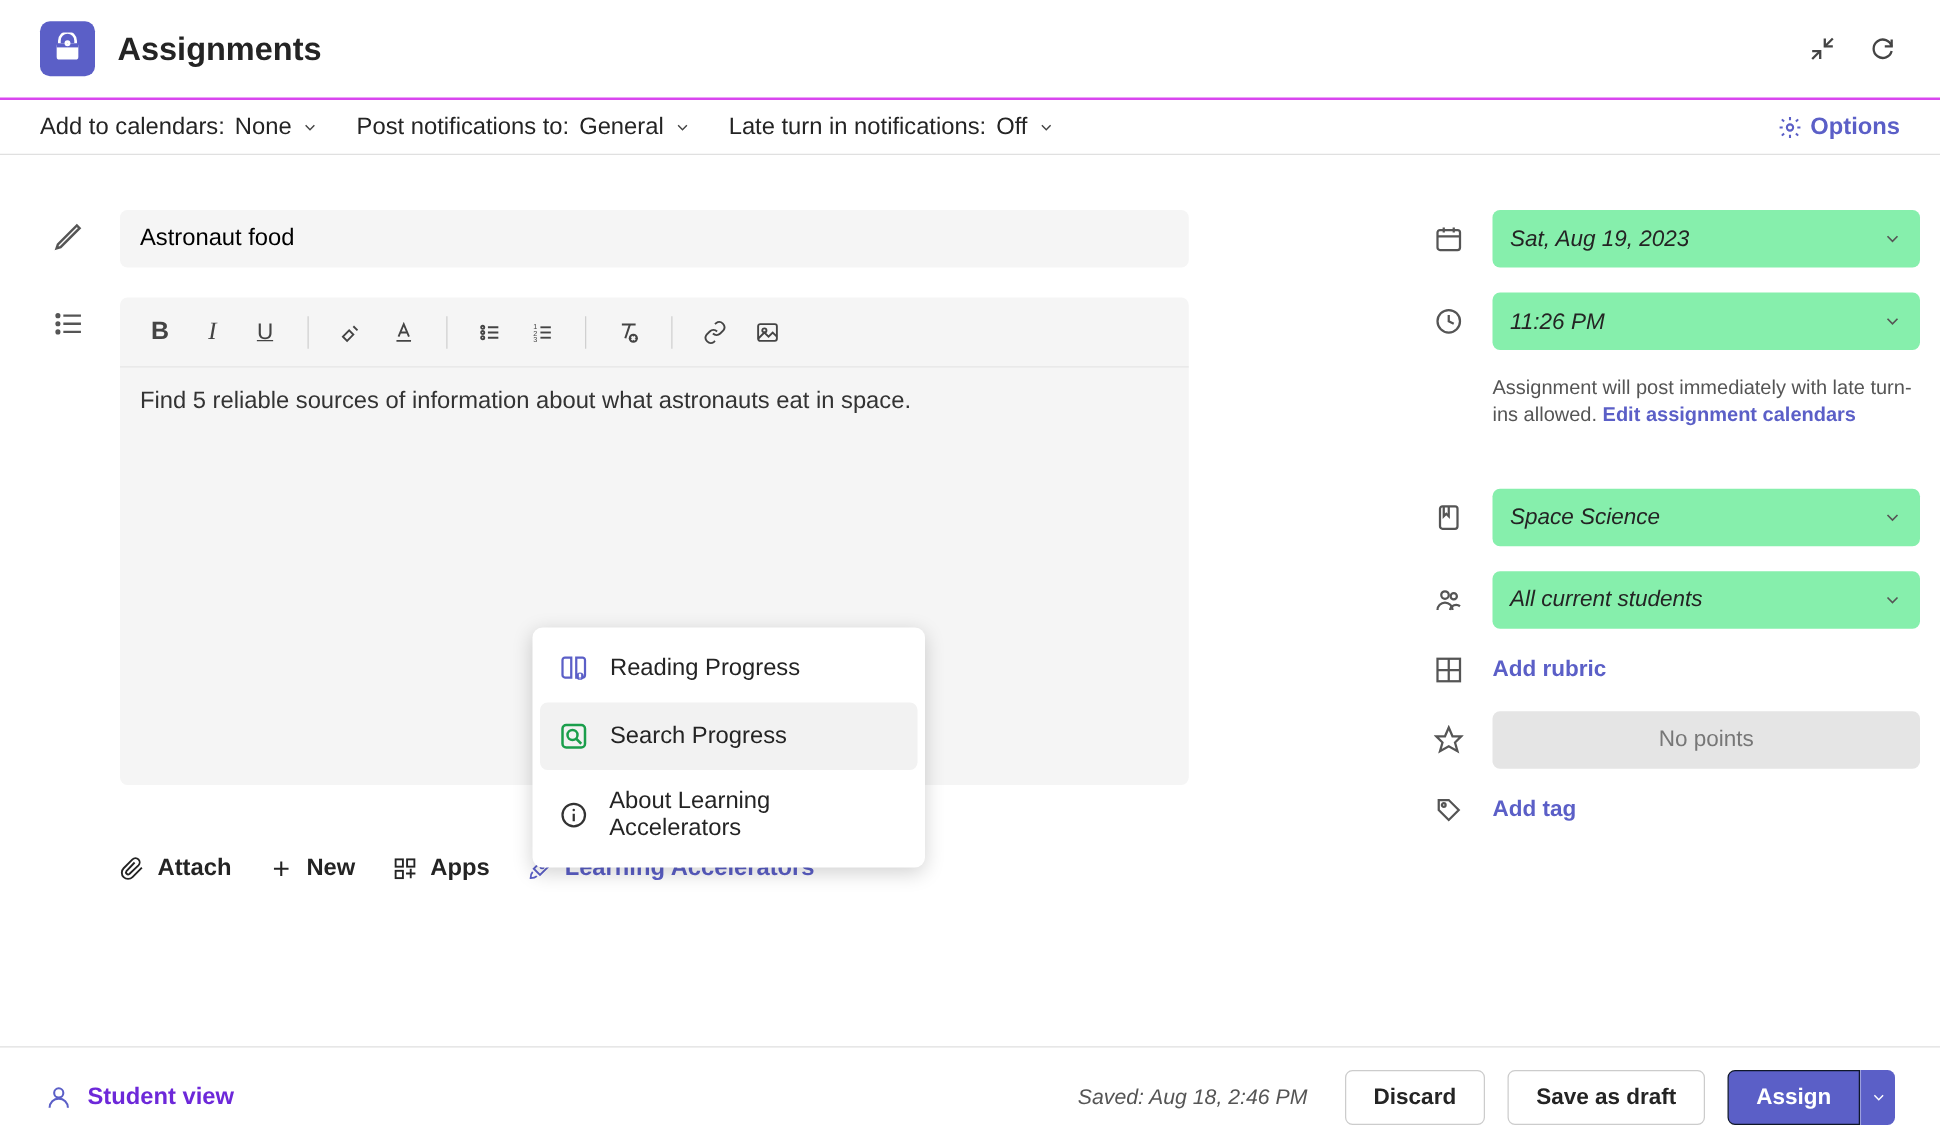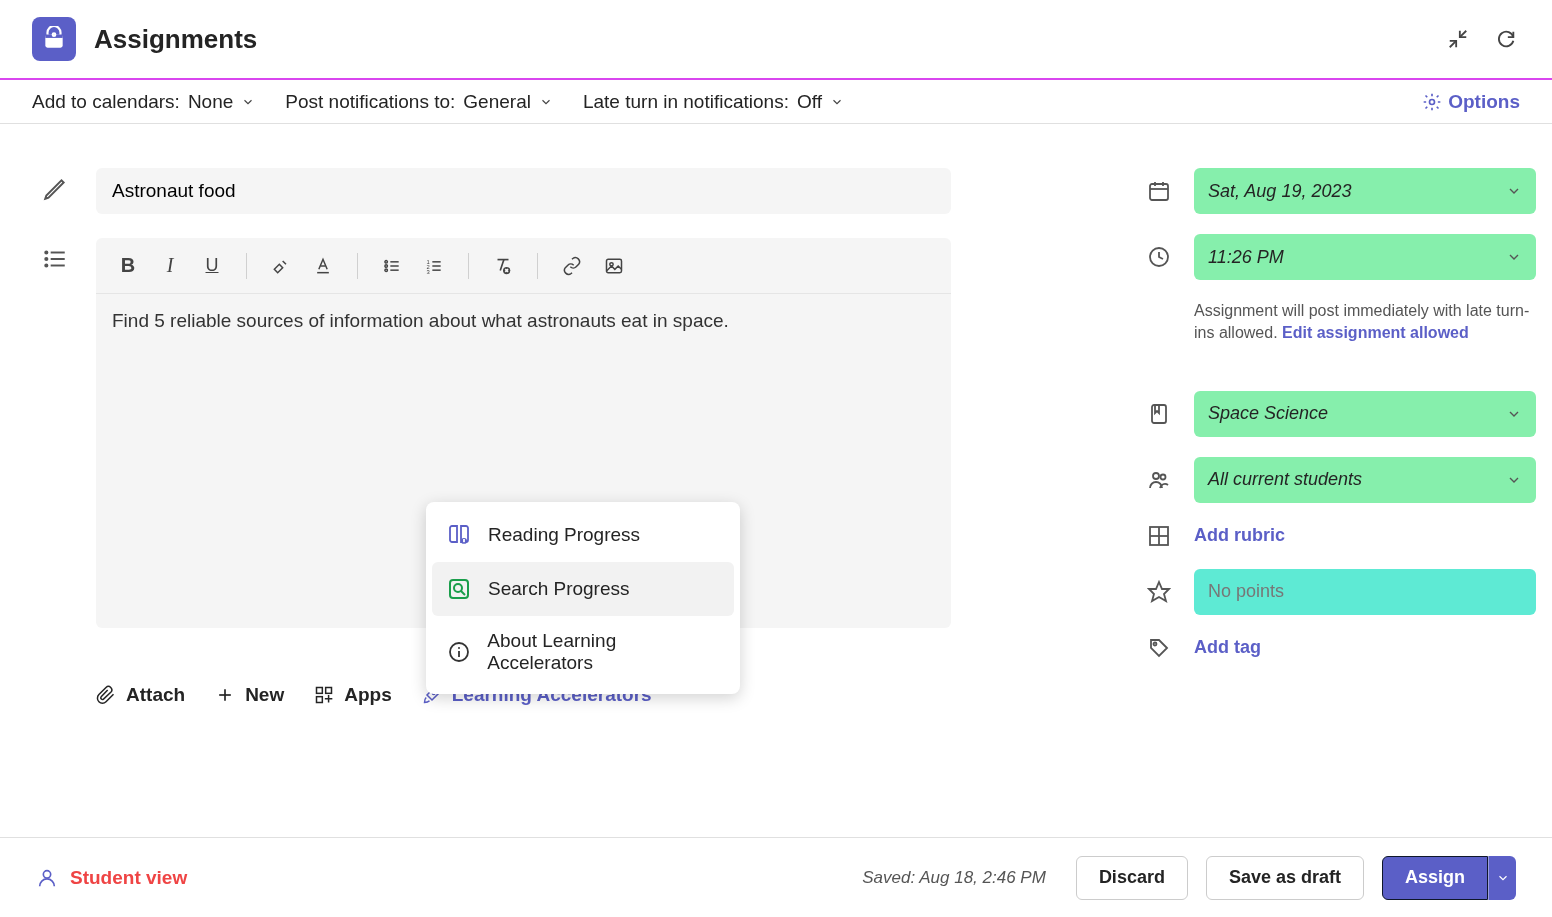--- a/index.html
+++ b/index.html
@@ -93,22 +93,22 @@
 .right-icon { width:26px; height:26px; color:#555; flex-shrink:0; display:flex;align-items:center;justify-content:center;}
 .select-box {
   flex:1; height:46px; background:#86efac; border-radius:6px;
   display:flex; align-items:center; justify-content:space-between;
   padding:0 14px; font-size:18px; cursor:pointer;font-style:italic;
 }
 .helper-text { font-size:16px; color:#555; margin-left:48px; line-height:1.4; }
 .helper-text a { color:#5b5fc7; font-weight:600; text-decoration:none; }
 .link-text { color:#5b5fc7; font-weight:600; font-size:18px; cursor:pointer; }
 .points-box {
-  flex:1; height:46px; background:#5eead4; border-radius:6px;
-  display:flex; align-items:center; padding:0 14px; font-size:18px; color:#777;
+  flex:1; height:46px; background:#e5e5e5; border-radius:6px;
+  display:flex; align-items:center; padding:0 14px; font-size:18px; color:#777;justify-content:center;
 }
 
 
 .popup {
   position:absolute;
   left:426px; top:502px;
   width:314px;
   background:#fff;
   border-radius:8px;
   box-shadow:0 4px 16px rgba(0,0,0,0.18);
@@ -127,21 +127,21 @@
 
 .footer {
   position:absolute; bottom:0; left:0; right:0;
   height:80px;
   border-top:1px solid #e0e0e0;
   display:flex; align-items:center;
   padding:0 36px;
   gap:18px;
   background:#fff;
 }
-.student-view { display:flex; align-items:center; gap:12px; color:#ef4444; font-size:19px; font-weight:600; cursor:pointer;}
+.student-view { display:flex; align-items:center; gap:12px; color:#6d28d9; font-size:19px; font-weight:600; cursor:pointer;}
 .saved-text { margin-left:auto; font-style:italic; color:#555; font-size:17px; margin-right:12px;}
 .btn {
   height:44px; padding:0 22px; border-radius:6px; font-size:18px; font-weight:600;
   display:flex; align-items:center; cursor:pointer; border:1px solid #ccc; background:#fff;
 }
 .btn-primary { background:#5b5fc7; color:#fff; border:1px solid #0f172a; }
 .btn-split { display:flex; }
 .btn-split .caret { width:28px; border-left:1px solid rgba(255,255,255,0.4); background:#5b5fc7; border-radius:0 6px 6px 0; display:flex;align-items:center;justify-content:center;}
 .btn-split .main-btn { border-radius:6px 0 0 6px; }
 </style>
@@ -358,21 +358,21 @@
           </svg>
         </div>
       <div class="select-box">
         <span>11:26 PM</span>
         <svg width="16" height="16" viewBox="0 0 24 24" fill="none" stroke="#555" stroke-width="2">
             <polyline points="6 9 12 15 18 9"></polyline>
           </svg>
       </div>
     </div>
     <div class="helper-text">
-      <span>Assignment will post immediately with late turn-ins allowed. </span><a href="#">Edit assignment allowed</a>
+      <span>Assignment will post immediately with late turn-ins allowed. </span><a href="#">Edit assignment calendars</a>
     </div>
     <div style="height:6px"></div>
     <div class="right-row">
       <div class="right-icon">
           <svg width="24" height="24" viewBox="0 0 24 24" fill="none" stroke="#555" stroke-width="1.8">
             <rect x="5" y="3" width="14" height="18" rx="2"></rect>
             <path d="M12 3 v8 l-2-2 l-2 2 V3"></path>
           </svg>
         </div>
       <div class="select-box">

